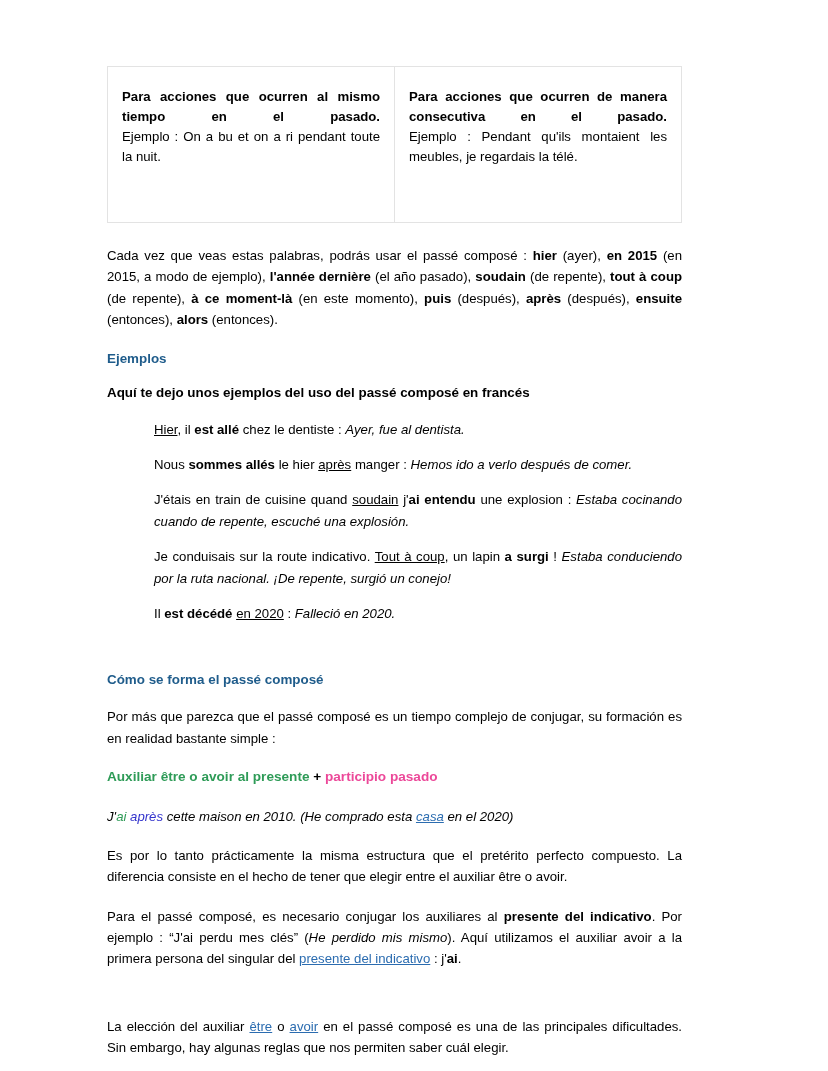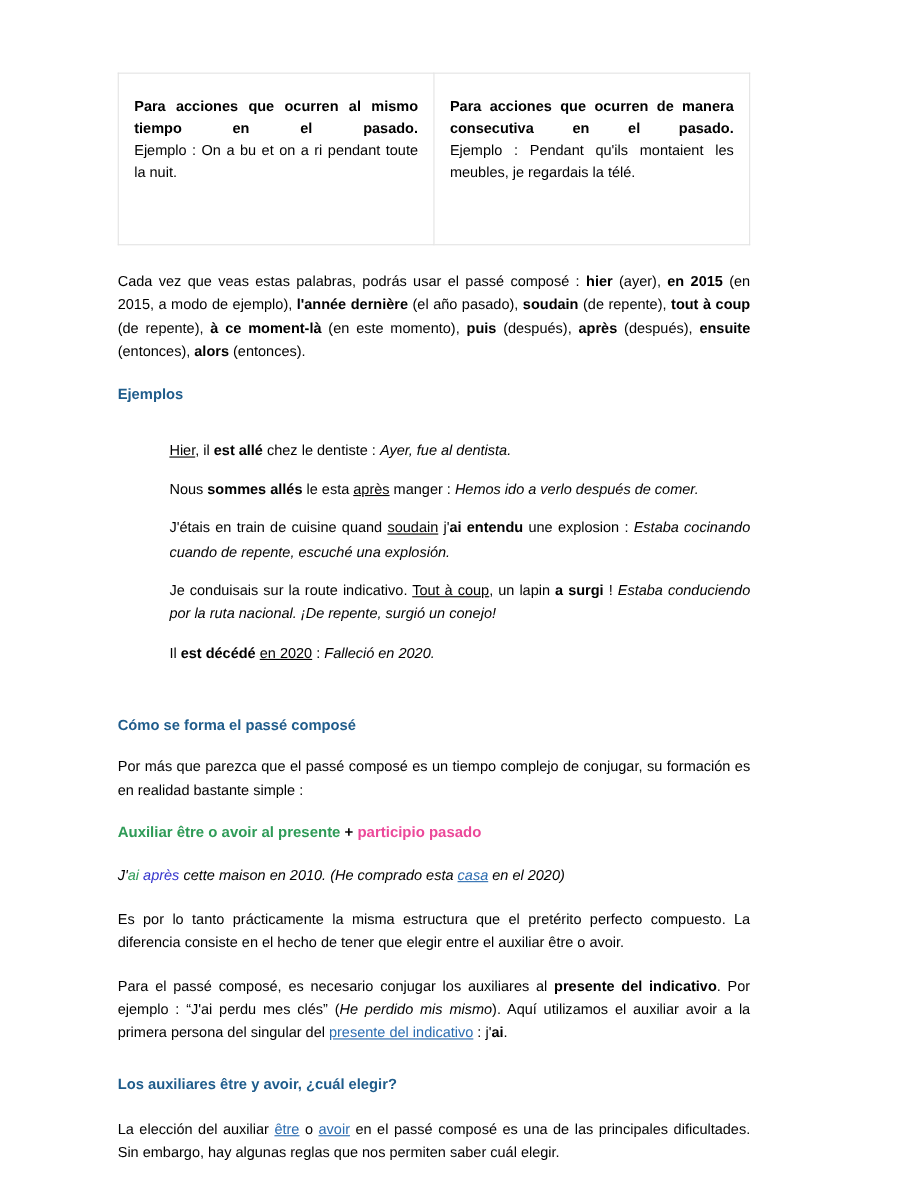--- a/index.html
+++ b/index.html
@@ -148,31 +148,32 @@
     <p class="para">
       <span>Cada vez que veas estas palabras, podrás usar el passé composé : </span><b>hier</b><span> (ayer), </span><b>en 2015</b><span> (en 2015, a modo de ejemplo), </span><b>l'année dernière</b><span> (el año pasado), </span><b>soudain</b><span> (de repente), </span><b>tout à coup</b><span> (de repente), </span><b>à ce moment-là</b><span> (en este momento), </span><b>puis</b><span> (después), </span><b>après</b><span> (después), </span><b>ensuite</b><span> (entonces), </span><b>alors</b><span> (entonces).</span>
     </p>
 
     <div class="spacer-18"></div>
 
     <h2 class="section-heading">Ejemplos</h2>
 
     <div class="spacer-14"></div>
 
+    <h3 class="sub-heading">Aquí te dejo unos ejemplos del uso del passé composé en francés</h3>
 
     <div class="spacer-16"></div>
 
     <p class="example">
       <span class="u">Hier</span><span>, il </span><b>est allé</b><span> chez le dentiste : </span><i>Ayer, fue al dentista.</i>
     </p>
 
     <div class="spacer-14"></div>
 
     <p class="example">
-      <span>Nous </span><b>sommes allés</b><span> le esta </span><span class="u">après</span><span> manger : </span><i>Hemos ido a verlo después de comer.</i>
+      <span>Nous </span><b>sommes allés</b><span> le hier </span><span class="u">après</span><span> manger : </span><i>Hemos ido a verlo después de comer.</i>
     </p>
 
     <div class="spacer-14"></div>
 
     <p class="example">
       <span>J'étais en train de cuisine quand </span><span class="u">soudain</span><span> j'</span><b>ai entendu</b><span> une explosion : </span><i>Estaba cocinando cuando de repente, escuché una explosión.</i>
     </p>
 
     <div class="spacer-14"></div>
 
@@ -211,21 +212,20 @@
     <p class="para">Es por lo tanto prácticamente la misma estructura que el pretérito perfecto compuesto. La diferencia consiste en el hecho de tener que elegir entre el auxiliar être o avoir.</p>
 
     <div class="spacer-18"></div>
 
     <p class="para">
       <span>Para el passé composé, es necesario conjugar los auxiliares al </span><b>presente del indicativo</b><span>. Por ejemplo : “J'ai perdu mes clés” (</span><i>He perdido mis mismo</i><span>). Aquí utilizamos el auxiliar avoir a la primera persona del singular del </span><a class="link" href="#">presente del indicativo</a><span> : j'</span><b>ai</b><span>.</span>
     </p>
 
     <div class="spacer-26"></div>
 
-    <h2 class="section-heading">Los auxiliares être y avoir, ¿cuál elegir?</h2>
 
     <div class="spacer-20"></div>
 
     <p class="para">
       <span>La elección del auxiliar </span><a class="link" href="#">être</a><span> o </span><a class="link" href="#">avoir</a><span> en el passé composé es una de las principales dificultades. Sin embargo, hay algunas reglas que nos permiten saber cuál elegir.</span>
     </p>
 
   </div>
 </div>
 

